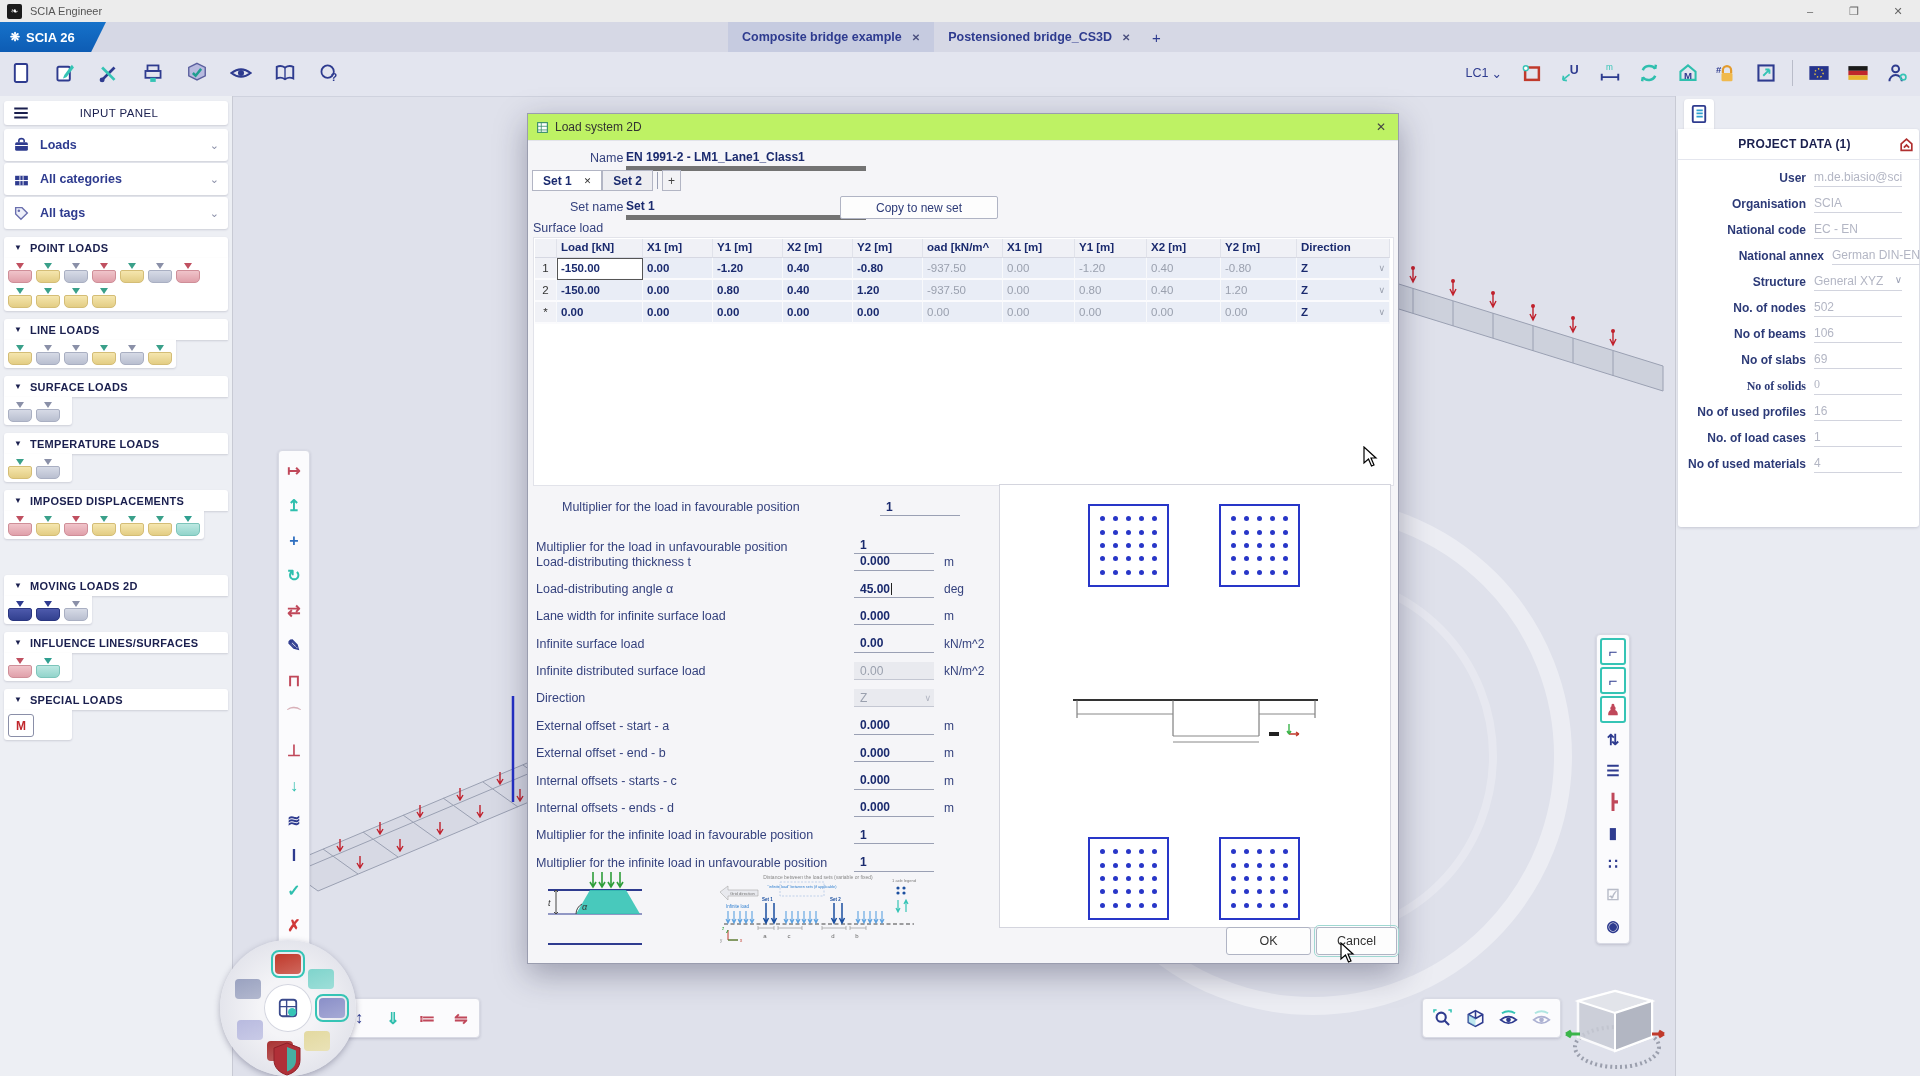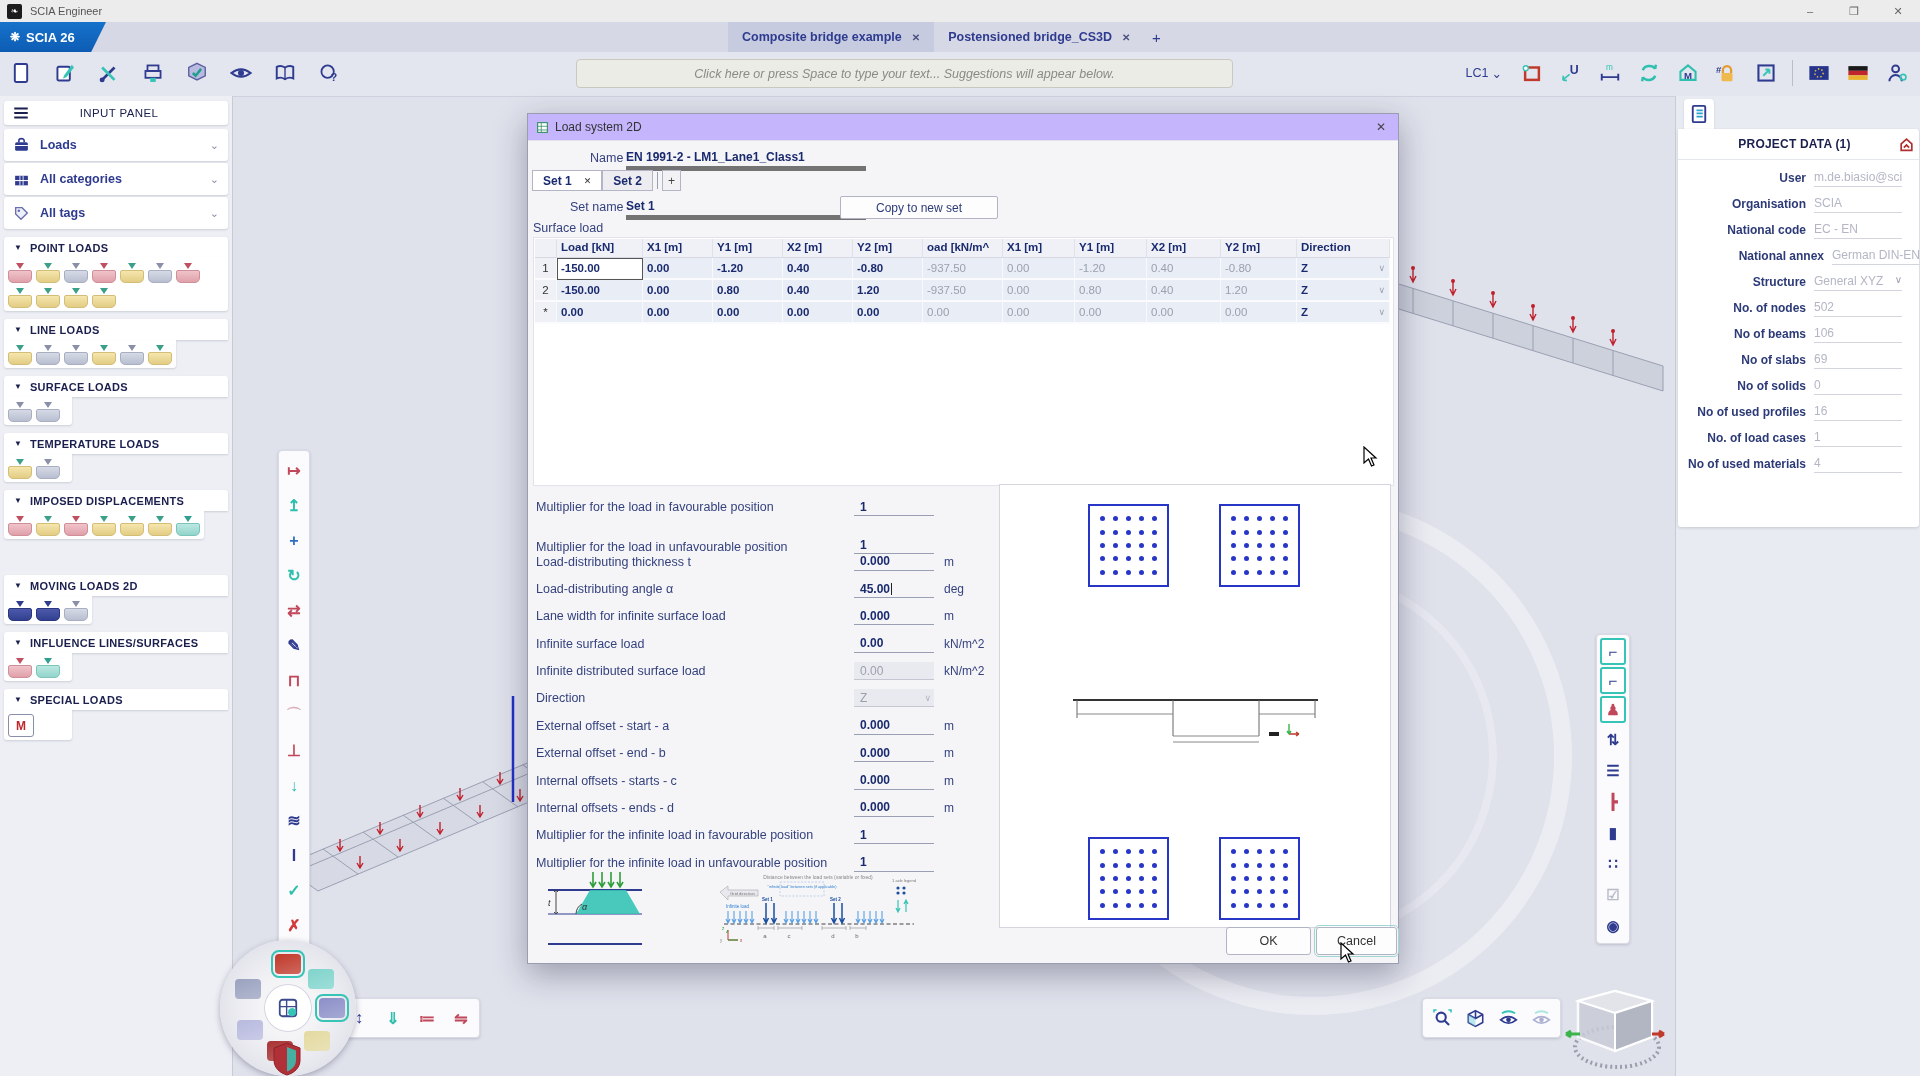--- a/index.html
+++ b/index.html
@@ -83,21 +83,21 @@
   #pp-head{height:30px;display:flex;align-items:center;border-bottom:1px solid #e4e6ee}
   #pp-title{flex:1;text-align:center;font-size:12px;font-weight:700;color:#1a1f4e;letter-spacing:.2px;margin-left:18px}
   #pp-home{width:26px;display:flex;justify-content:center}
   #pp-home svg{width:17px;height:17px}
   .pp-row{position:absolute;left:0;width:100%;height:26px;display:flex;align-items:center}
   .pp-lbl{width:128px;text-align:right;font-size:12px;font-weight:700;color:#2c3a77}
   .pp-val{margin-left:8px;width:88px;font-size:12px;color:#b3b6c4;border-bottom:1px solid #d2d4de;padding-bottom:2px;white-space:nowrap;overflow:hidden;display:flex}
   .pp-chev{margin-left:auto;color:#9aa0b4;font-size:10px}
   
   #dialog{position:absolute;left:527px;top:113px;width:870px;height:849px;background:#f5f5f8;border:1px solid #9a9daf;box-shadow:0 10px 30px rgba(30,30,60,.35)}
-  #dlg-head{height:26px;display:flex;align-items:center;border-bottom:1px solid #e2e3ea;background:#c4b5fd}
+  #dlg-head{height:26px;display:flex;align-items:center;border-bottom:1px solid #e2e3ea;background:#bef264}
   #dlg-icon{margin:0 6px 0 8px;display:flex}
   #dlg-title{font-size:12px;color:#333}
   #dlg-close{margin-left:auto;width:34px;text-align:center;font-size:12px;color:#444}
   .dlbl{position:absolute;font-size:12.5px;color:#35427e}
   .uline{border-bottom:5px solid #737373}
   #dlg-name-val{position:absolute;left:98px;top:36px;width:240px;font-size:12px;font-weight:700;color:#1a2a6e;padding-bottom:2px}
   #set-tabs{position:absolute;left:4px;top:56px;height:21px;display:flex;align-items:stretch}
   .set-tab{display:flex;align-items:center;gap:12px;padding:0 10px;font-size:12px;font-weight:700;color:#1a2a6e;border:1px solid #b2b5c4;background:#ededf1}
   .set-tab.active{background:#fff}
   .set-close{font-size:9px;font-weight:400;color:#333}
@@ -216,21 +216,20 @@
           <path d="M8 4 V12.5" stroke="#2e3b8f"></path>
         </svg>
       </span>
       <span class="tbi">
         <svg viewBox="0 0 16 16" width="22" height="22">
           <circle cx="7" cy="7" r="4.5" fill="none" stroke="#2e3b8f" stroke-width="1.3"></circle>
           <text x="9" y="14" font-size="8" fill="#2e3b8f" font-weight="bold">?</text>
         </svg>
       </span>
     </div>
-  <div id="searchbar">Click here or press Space to type your text... Suggestions will appear below.</div>
   <div id="tb-right">
     <div id="lc-dd">
       <span>LC1</span>
       <span>⌄</span>
     </div>
   <span class="tbi">
         <svg viewBox="0 0 16 16" width="22" height="22">
           <rect x="3" y="4" width="10" height="9" fill="none" stroke="#c0392b" stroke-width="1.8"></rect>
           <circle cx="3.5" cy="4.5" r="1.8" fill="#fff" stroke="#35c4b5"></circle>
         </svg>
@@ -720,21 +719,21 @@
           <span class="pp-val">
             <span>106</span>
           </span>
         </div>
         <div class="pp-row" style="top: 218px;">
           <span class="pp-lbl">No of slabs</span>
           <span class="pp-val">
             <span>69</span>
           </span>
         </div>
-        <div class="pp-row" style="top: 244px;">
+        <div class="pp-row" style="top: 244px; font-family: Liberation Serif, serif;">
           <span class="pp-lbl">No of solids</span>
           <span class="pp-val">
             <span>0</span>
           </span>
         </div>
         <div class="pp-row" style="top: 270px;">
           <span class="pp-lbl">No of used profiles</span>
           <span class="pp-val">
             <span>16</span>
           </span>
@@ -852,21 +851,21 @@
           <div class="td dim" style="width: 76px;">0.00</div>
           <div class="td dir" style="width: 93px;">
             <span>Z</span>
             <span class="chev">∨</span>
           </div>
         </div>
       </div>
   </div>
 
   <div id="dlg-fields">
-      <div class="frow" style="top: 0px;">
+      <div class="frow" style="top: 0px; justify-content: center;">
         <span class="flab">Multiplier for the load in favourable position</span>
         <div class="fin">
           <span>1</span>
         </div>
         <span class="funit"></span>
       </div>
       <div class="frow" style="top: 34px; align-items: flex-end;">
         <span class="flab">Multiplier for the load in unfavourable position</span>
         <div class="fin">
           <span>1</span>

